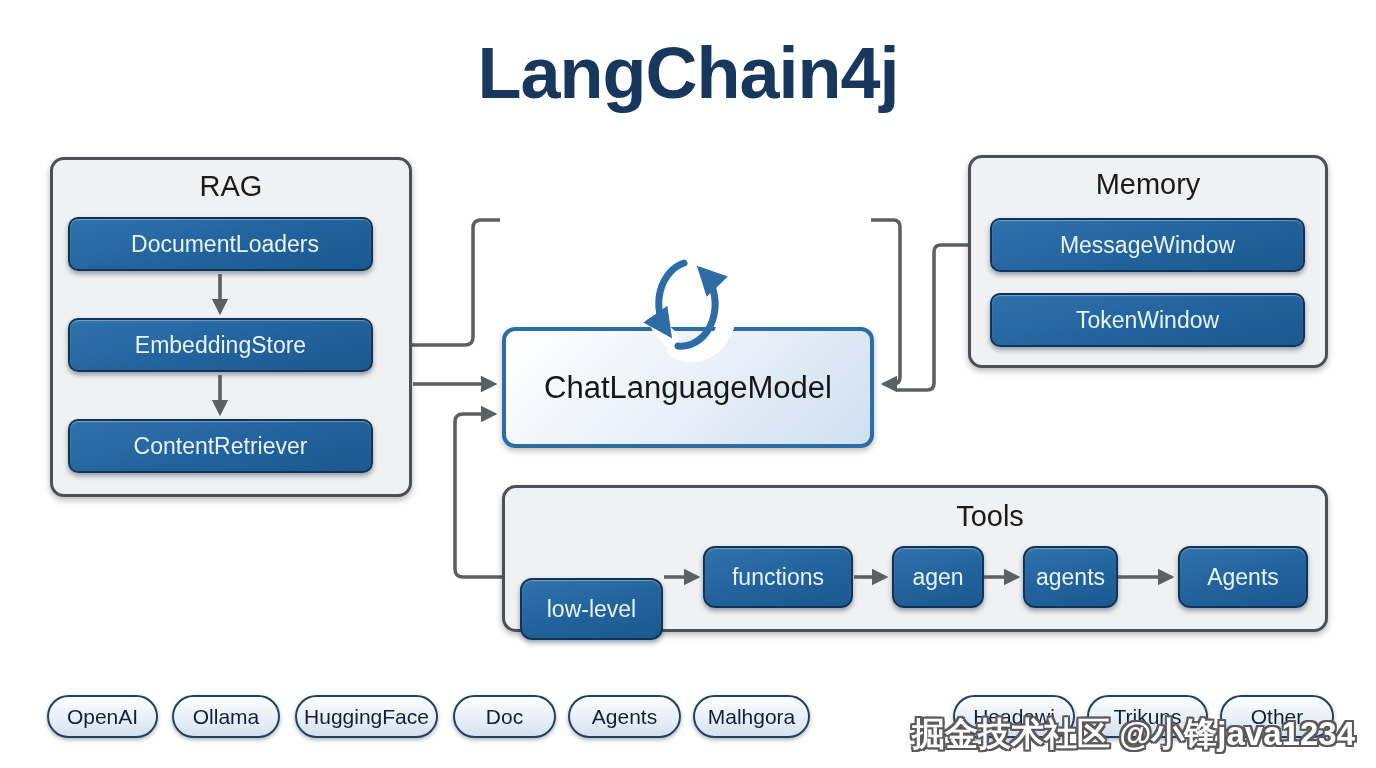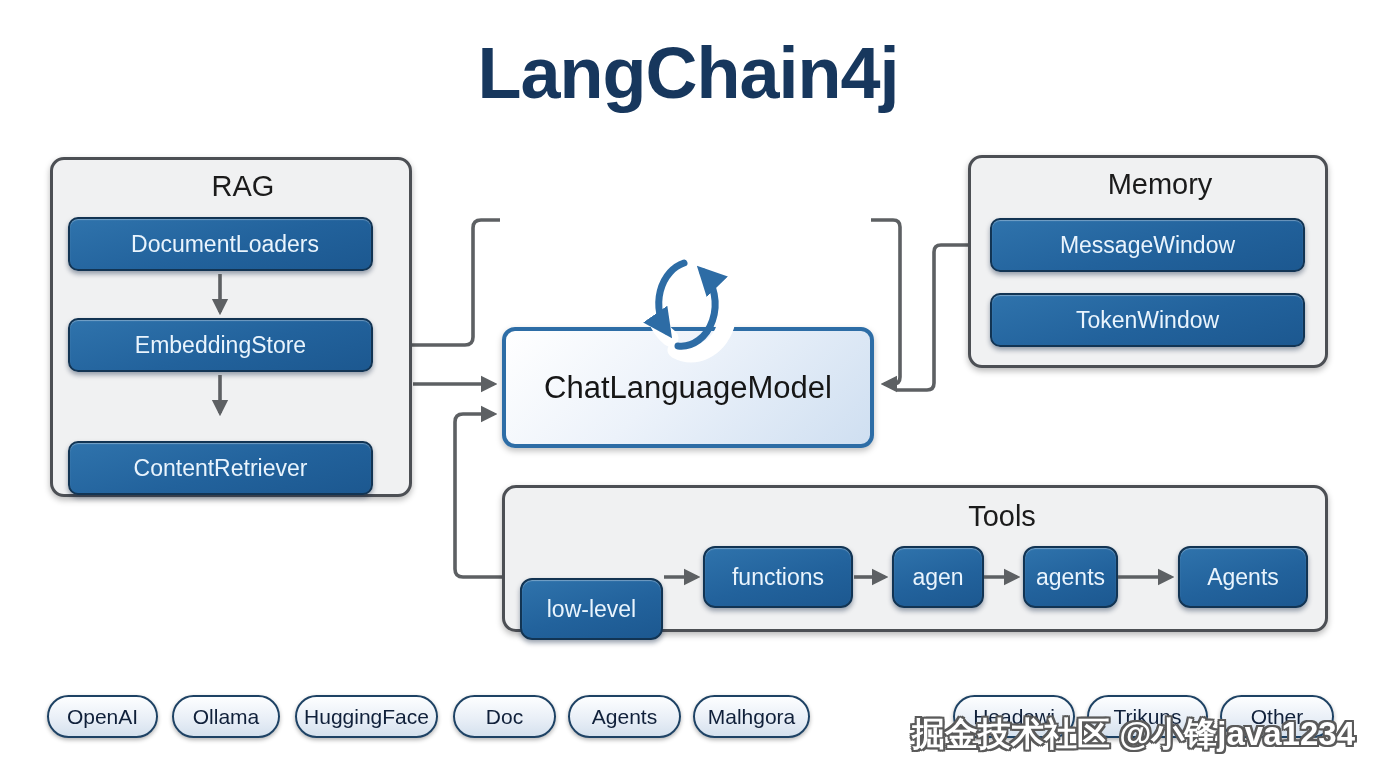--- a/index.html
+++ b/index.html
@@ -6,21 +6,21 @@
   body{width:1376px;height:768px;position:relative;overflow:hidden;
        font-family:"Liberation Sans", sans-serif;}
   .canvas{position:absolute;inset:0;}
   svg.layer{position:absolute;left:0;top:0;pointer-events:none;}
   .under{z-index:1;}
   .over{z-index:4;}
   .page-title{position:absolute;left:0;top:32px;width:1376px;text-align:center;
       font-size:72px;font-weight:600;color:#17375d;letter-spacing:-1px;z-index:2;}
   .group{position:absolute;background:#f0f1f2;border:3px solid #4c4f54;border-radius:14px;
       box-shadow:0 3px 6px rgba(0,0,0,.28);box-sizing:border-box;z-index:2;}
-  .group-title{position:absolute;font-size:29px;color:#1b1b1b;text-align:center;z-index:3;margin-left:12px;}
+  .group-title{position:absolute;font-size:29px;color:#1b1b1b;text-align:center;z-index:3;}
   .bluepill{position:absolute;display:flex;align-items:center;justify-content:center;
       background:linear-gradient(165deg,#2f73ac 0%,#22629c 55%,#1c5890 100%);
       border:2.5px solid #123453;border-radius:10px;box-sizing:border-box;
       color:#e9f4fd;font-size:23px;z-index:3;
       box-shadow:0 3px 5px rgba(10,30,60,.4), inset 0 1px 1px rgba(255,255,255,.35);}
   .bluebox{position:absolute;display:flex;align-items:center;justify-content:center;
       background:linear-gradient(135deg,#ffffff 0%,#ecf2fa 45%,#cfdff1 100%);
       border:4.5px solid #2d6da6;border-radius:13px;box-sizing:border-box;
       color:#161616;font-size:31px;z-index:2;box-shadow:0 3px 6px rgba(0,0,0,.25);}
   .toolpill{border-radius:12px;}
@@ -54,21 +54,21 @@
       <path d="M968,245 H941 Q934,245 934,252 V383 Q934,390 927,390 H897"></path>
     </g>
   </svg>
 
   <div class="page-title">LangChain4j</div>
 
   <div class="group" style="left:50px;top:157px;width:362px;height:340px;"></div>
   <div class="group-title" style="left:50px;top:170px;width:362px;">RAG</div>
   <div class="bluepill" style="left:68px;top:217px;width:305px;height:54px;padding-left:9px;">DocumentLoaders</div>
   <div class="bluepill" style="left:68px;top:318px;width:305px;height:54px;">EmbeddingStore</div>
-  <div class="bluepill" style="left:68px;top:441px;width:305px;height:54px;">ContentRetriever</div>
+  <div class="bluepill" style="left:68px;top:419px;width:305px;height:54px;">ContentRetriever</div>
 
   <div class="bluebox" style="left:502px;top:327px;width:372px;height:121px;">ChatLanguageModel</div>
 
   <div class="group" style="left:968px;top:155px;width:360px;height:213px;"></div>
   <div class="group-title" style="left:968px;top:168px;width:360px;">Memory</div>
   <div class="bluepill" style="left:990px;top:218px;width:315px;height:54px;">MessageWindow</div>
   <div class="bluepill" style="left:990px;top:293px;width:315px;height:54px;">TokenWindow</div>
 
   <div class="group" style="left:502px;top:485px;width:826px;height:147px;"></div>
   <div class="group-title" style="left:810px;top:500px;width:360px;">Tools</div>

